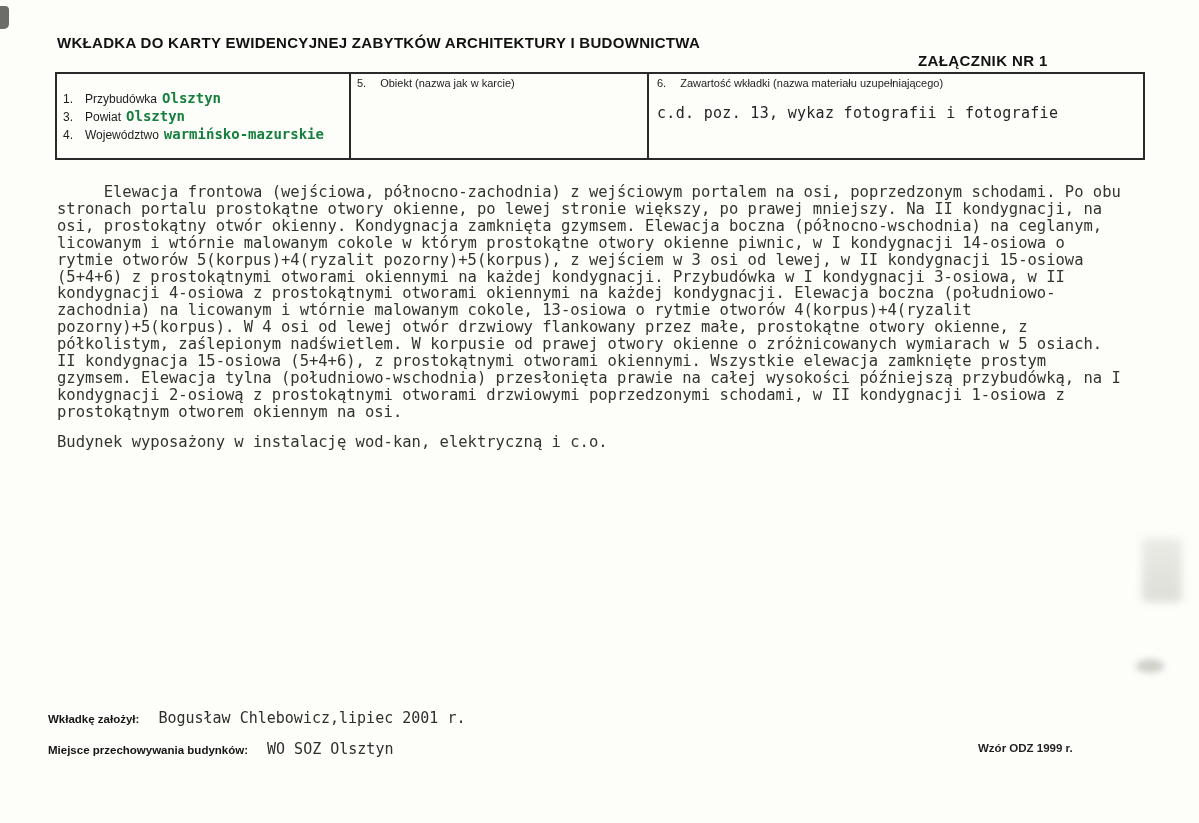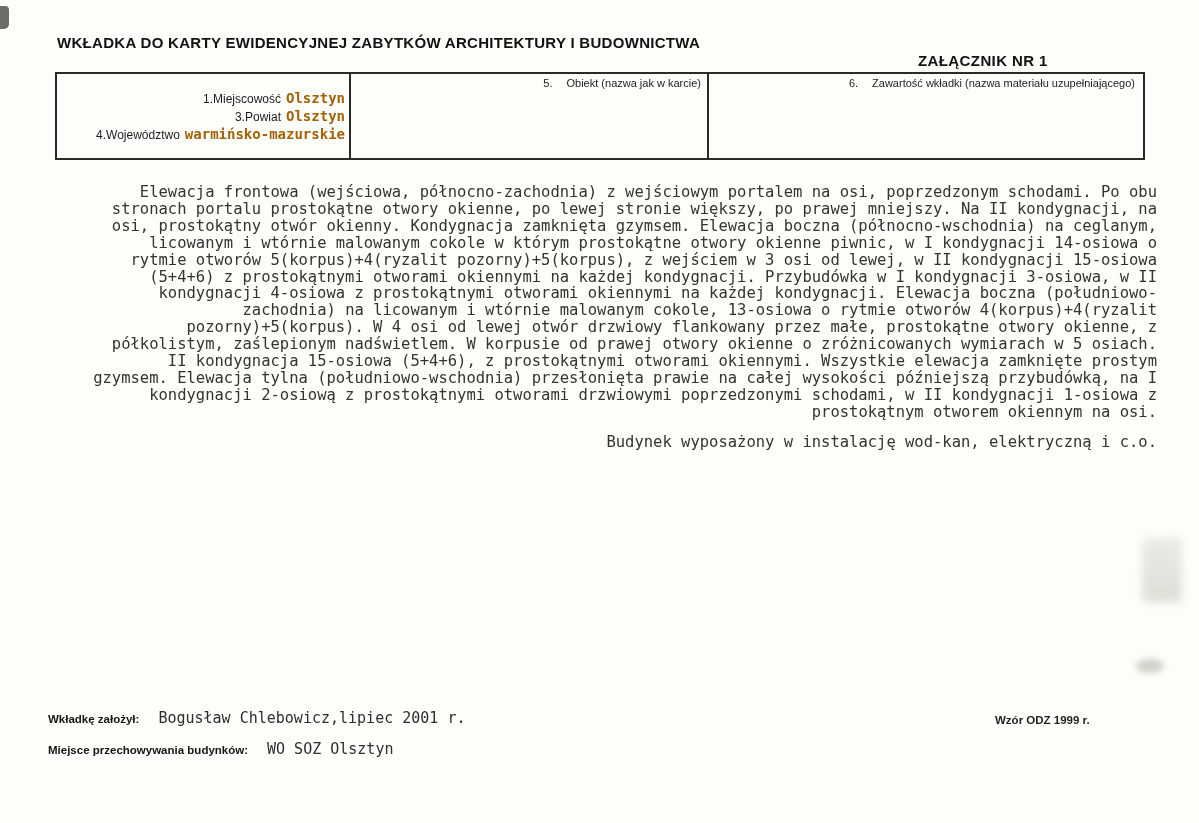--- a/index.html
+++ b/index.html
@@ -3,21 +3,21 @@
 <meta charset="utf-8">
 <style>
   html,body { margin:0; padding:0; }
   body {
     width:1199px; height:823px;
     background:#fdfdfa;
     font-family:"Liberation Sans", sans-serif;
     overflow:hidden;
     position:relative;
   }
-  .sheet { position:absolute; inset:0; background:#fdfdfa;text-align:right; }
+  .sheet { position:absolute; inset:0; background:#fdfdfa; }
 
   
   .doc-title {
     position:absolute; left:57px; top:34px;
     font:700 15px/18px "Liberation Sans", sans-serif;
     letter-spacing:0.3px; color:#121212;
   }
   .annex {
     position:absolute; left:918px; top:52px;
     font:700 15px/18px "Liberation Sans", sans-serif;
@@ -28,31 +28,31 @@
   .id-table {
     position:absolute; left:55px; top:72px;
     width:1090px; height:88px;
     border:2px solid #2a2a2a;
     display:flex; box-sizing:border-box;
     background:transparent;
   }
   .col { box-sizing:border-box; height:100%; }
   .col + .col { border-left:2px solid #2a2a2a; }
   .col-location { width:292px; padding:16px 4px 0 6px; }
-  .col-object   { width:358px; padding:3px 6px 0 6px; }
+  .col-object   { width:298px; padding:3px 6px 0 6px; }
   .col-contents { flex:1; padding:3px 8px 4px 8px; }
 
   .field-row {
     font:12px/17px "Liberation Sans", sans-serif;
     color:#1c1c1c; white-space:nowrap;
   }
   .field-row .num { display:inline-block; width:22px; }
   .field-row .val {
     font:700 14px "DejaVu Sans Mono", monospace;
-    margin-left:5px; color:#a16207;
+    margin-left:5px; color:#15803d;
   }
 
   .cell-head {
     font:11px/13px "Liberation Sans", sans-serif;
     color:#1c1c1c; white-space:nowrap;
   }
   .cell-head .num { display:inline-block; margin-right:14px; }
   .object-value {
     margin-top:2px;
     font:700 13.5px/15.8px "DejaVu Sans Mono", monospace;
@@ -79,22 +79,22 @@
   }
   .footer-row.row-created   { top:709px; }
   .footer-row.row-negatives { top:740px; }
   .footer-label {
     font:700 11.5px "Liberation Sans", sans-serif; color:#151515;
   }
   .footer-value {
     font:400 15px "DejaVu Sans Mono", monospace; color:#2e2e2c;
   }
   .form-note {
-    position:absolute; left:978px; top:714px;
-    font:700 11.5px "Liberation Sans", sans-serif; color:#1f1f1f;margin-left:17px;
+    position:absolute; left:978px; top:742px;
+    font:700 11.5px "Liberation Sans", sans-serif; color:#1f1f1f;
   }
 
   
   .corner-mark {
     position:absolute; left:0; top:6px; width:9px; height:23px;
     background:#54544c; border-radius:0 4px 5px 0; opacity:.85;
   }
   .smudge-1 {
     position:absolute; left:1142px; top:538px; width:40px; height:64px;
     background:linear-gradient(#e6e6e0,#d4d4cc);
@@ -110,40 +110,41 @@
 
 <div class="sheet">
 
   <div class="doc-title">WKŁADKA DO KARTY EWIDENCYJNEJ ZABYTKÓW ARCHITEKTURY I BUDOWNICTWA</div>
   <div class="annex">ZAŁĄCZNIK NR 1</div>
 
   <div class="id-table">
 
     <div class="col col-location">
       <div class="field-row">
-        <span class="num">1.</span><span class="lbl">Miejscowość</span><span class="val">Olsztyn</span>
+        <span class="num">1.</span><span class="lbl">Przybudówka</span><span class="val">Olsztyn</span>
       </div>
       <div class="field-row">
         <span class="num">3.</span><span class="lbl">Powiat</span><span class="val">Olsztyn</span>
       </div>
       <div class="field-row">
         <span class="num">4.</span><span class="lbl">Województwo</span><span class="val">warmińsko-mazurskie</span>
       </div>
     </div>
 
     <div class="col col-object">
       <div class="cell-head">
         <span class="num">5.</span><span class="lbl">Obiekt (nazwa jak w karcie)</span>
       </div>
     </div>
 
     <div class="col col-contents">
       <div class="cell-head">
         <span class="num">6.</span><span class="lbl">Zawartość wkładki (nazwa materiału uzupełniającego)</span>
       </div>
+      <div class="contents-value">c.d. poz. 13, wykaz fotografii i fotografie</div>
     </div>
 
   </div>
 
   <div class="body-block">
     <div class="typewriter">     Elewacja frontowa (wejściowa, północno-zachodnia) z wejściowym portalem na osi, poprzedzonym schodami. Po obu
 stronach portalu prostokątne otwory okienne, po lewej stronie większy, po prawej mniejszy. Na II kondygnacji, na
 osi, prostokątny otwór okienny. Kondygnacja zamknięta gzymsem. Elewacja boczna (północno-wschodnia) na ceglanym,
 licowanym i wtórnie malowanym cokole w którym prostokątne otwory okienne piwnic, w I kondygnacji 14-osiowa o
 rytmie otworów 5(korpus)+4(ryzalit pozorny)+5(korpus), z wejściem w 3 osi od lewej, w II kondygnacji 15-osiowa

